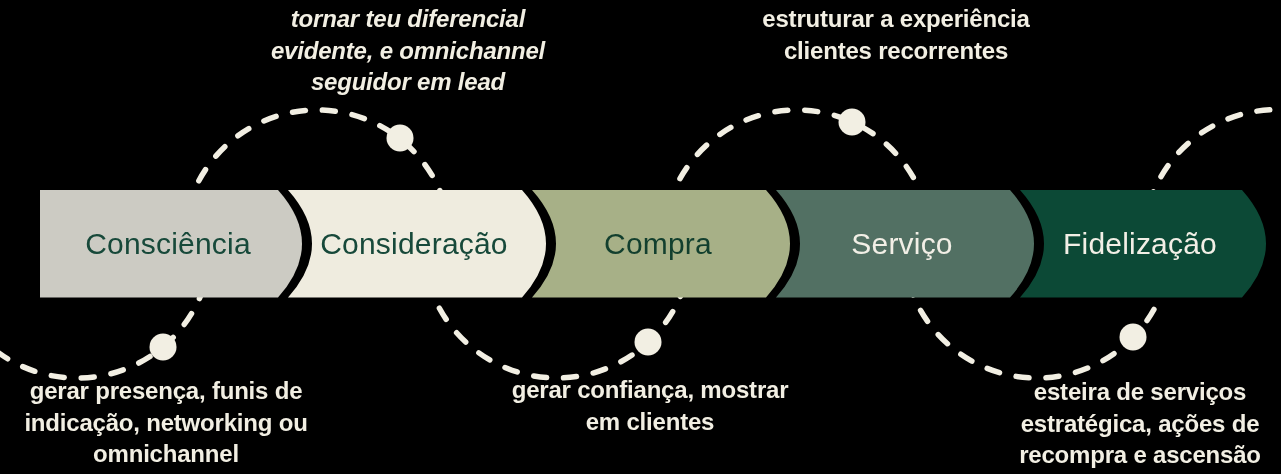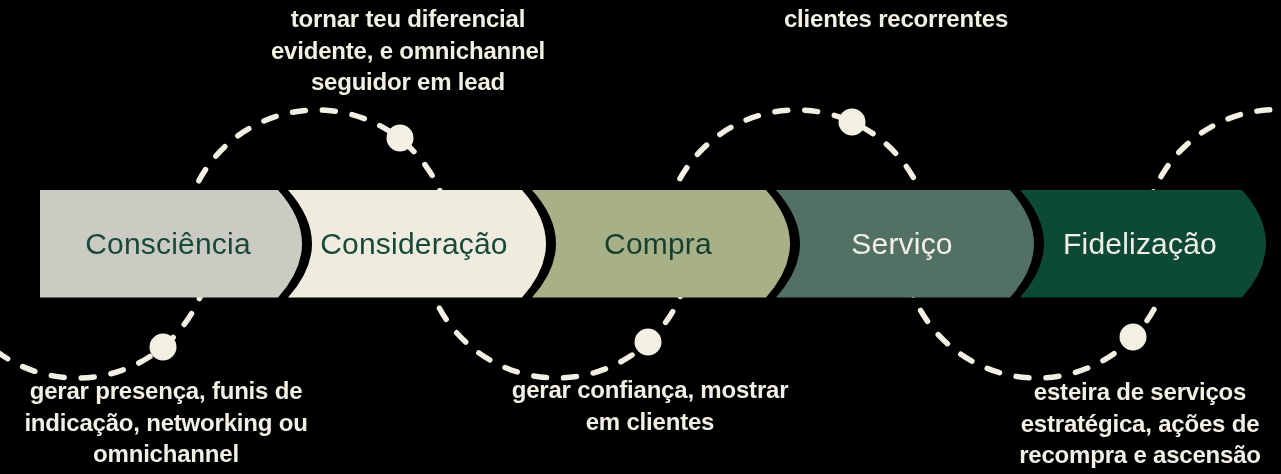--- a/index.html
+++ b/index.html
@@ -56,26 +56,27 @@
     <path d="M776,190 L1010,190 Q1058,243.75 1010,297.5 L776,297.5 Q824,243.75 776,190 Z" fill="#527063"></path>
     <path d="M1020,190 L1242,190 Q1290,243.75 1242,297.5 L1020,297.5 Q1068,243.75 1020,190 Z" fill="#0c4936"></path>
 
     <text class="stage-text" x="168" y="254" text-anchor="middle" fill="#17493a">Consciência</text>
     <text class="stage-text" x="414" y="254" text-anchor="middle" fill="#17493a">Consideração</text>
     <text class="stage-text" x="658" y="254" text-anchor="middle" fill="#123f2e">Compra</text>
     <text class="stage-text" x="902" y="254" text-anchor="middle" fill="#f2efe6">Serviço</text>
     <text class="stage-text" x="1140" y="254" text-anchor="middle" fill="#f2efe6">Fidelização</text>
   </svg>
 
-  <div class="ann" style="left: 238px; top: 3px; color: rgb(242, 239, 227);">
+  <div class="ann" style="left: 238px; top: 3px; color: rgb(242, 239, 227); font-style: italic;">
     <div>tornar teu diferencial</div>
     <div>evidente, e omnichannel</div>
     <div>seguidor em lead</div>
   </div>
   <div class="ann" style="left: 726px; top: 3px; color: rgb(242, 239, 227);">
+    <div>estruturar a experiência</div>
     <div>clientes recorrentes</div>
   </div>
 
   <div class="ann" style="left: -4px; top: 375px; color: rgb(242, 239, 227);">
     <div>gerar presença, funis de</div>
     <div>indicação, networking ou</div>
     <div>omnichannel</div>
   </div>
   <div class="ann" style="left: 480px; top: 374px; color: rgb(242, 239, 227);">
     <div>gerar confiança, mostrar</div>

